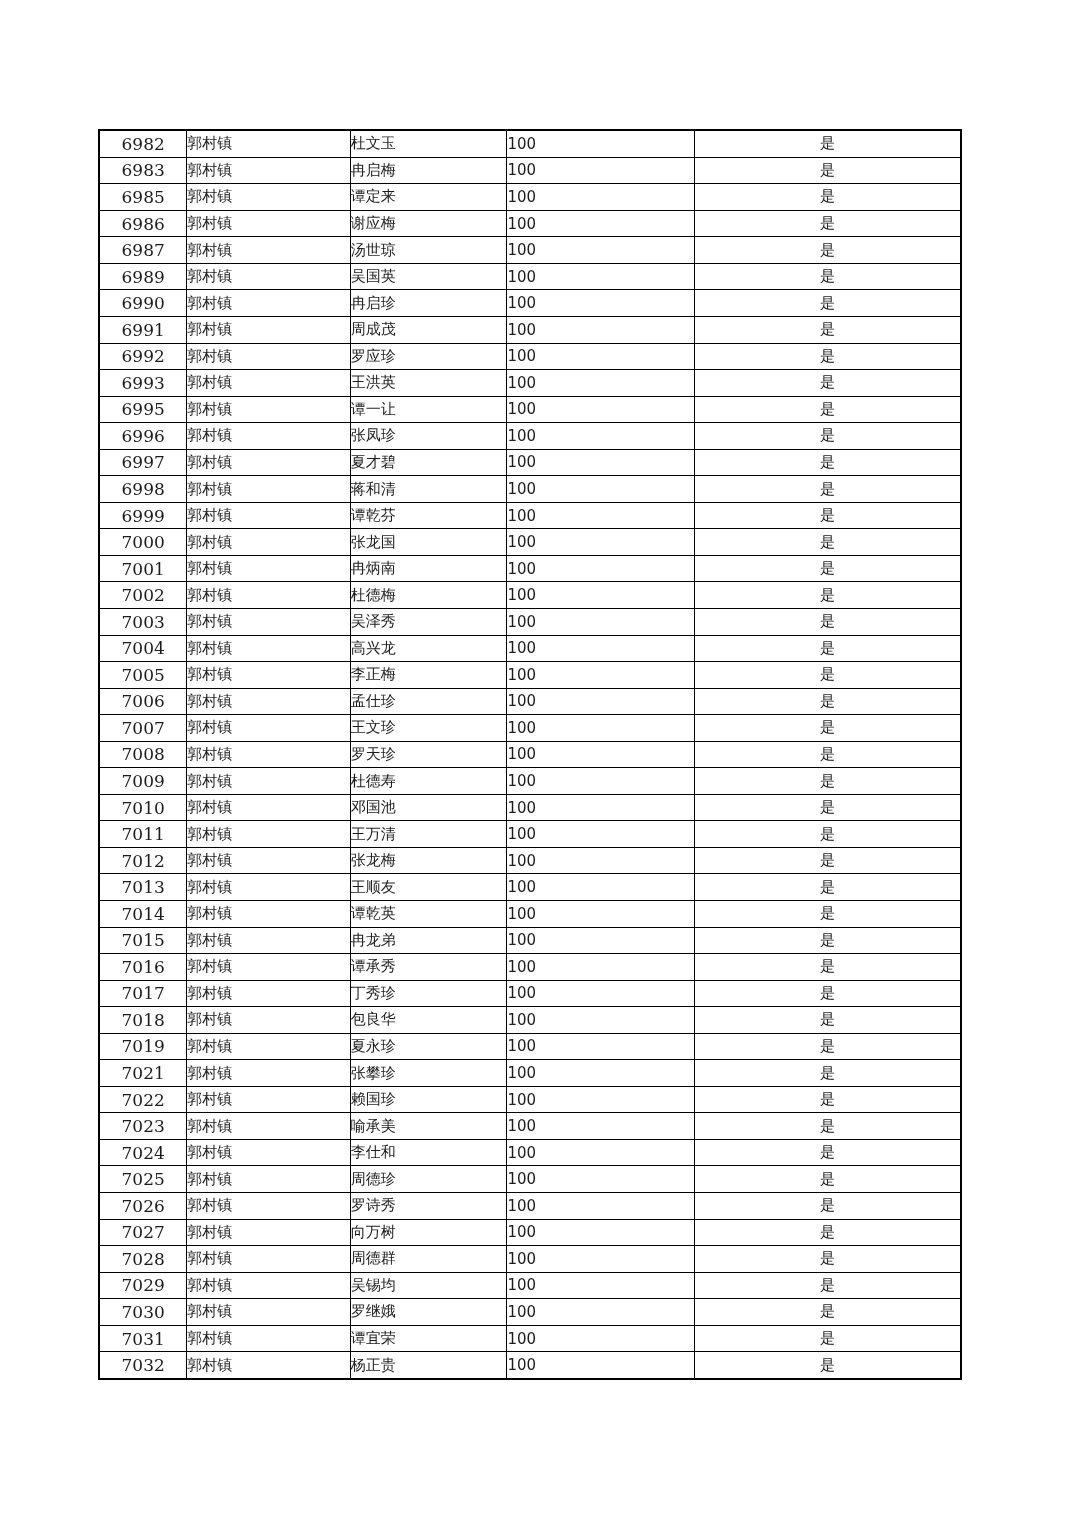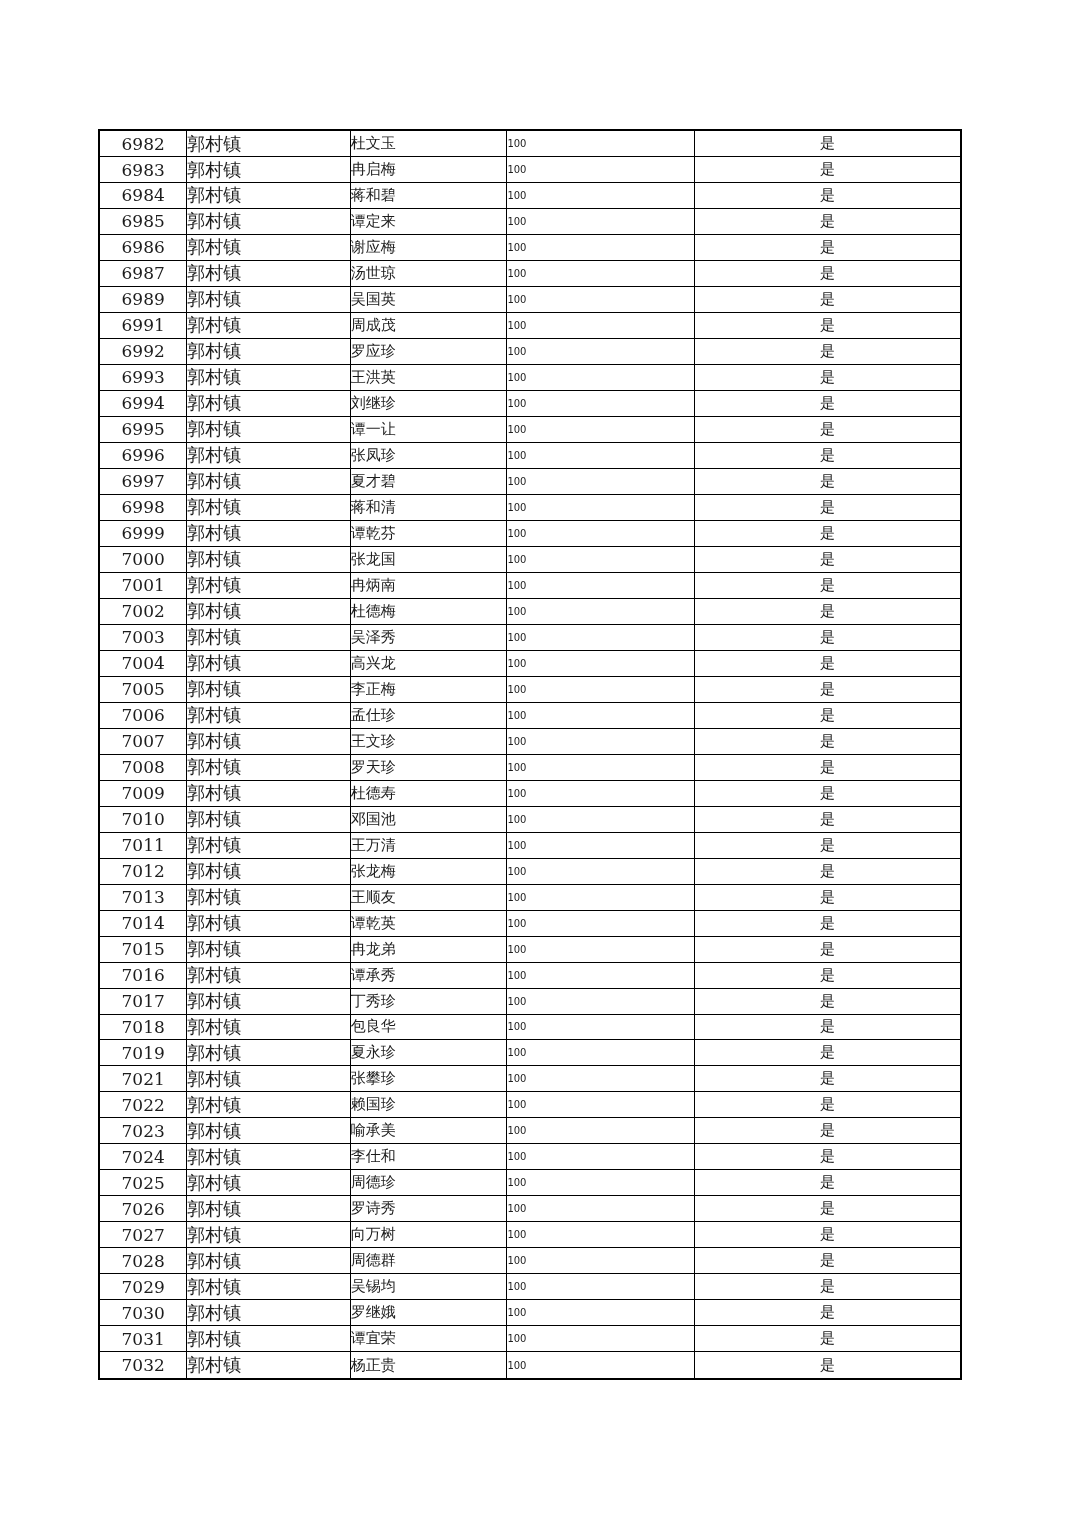--- a/index.html
+++ b/index.html
@@ -36,35 +36,35 @@
     width: 86px;
     text-align: center;
     font-family: "DejaVu Serif", "Liberation Serif", serif;
     font-size: 17px;
   }
   td.col-town {
     width: 162px;
     text-align: left;
     padding-left: 5px;
     font-family: "DejaVu Serif", "Liberation Serif", serif;
-    font-size: 18px;
+    font-size: 15px;
   }
   td.col-name {
     width: 155px;
     text-align: left;
     padding-left: 5px;
     font-family: Liberation Mono, monospace;
     font-size: 15px;
   }
   td.col-score {
     width: 186px;
     text-align: left;
     padding-left: 3px;
     font-family: "DejaVu Sans", "Liberation Sans", sans-serif;
-    font-size: 10px;
+    font-size: 15px;
   }
   td.col-flag {
     width: 264px;
     text-align: center;
     font-family: "DejaVu Serif", "Liberation Serif", serif;
     font-size: 15px;
   }
 </style>
 </head>
 <body>
@@ -80,27 +80,20 @@
     <td class="col-flag">是</td>
   </tr>
         <tr>
     <td class="col-id">6983</td>
     <td class="col-town">郭村镇</td>
     <td class="col-name">冉启梅</td>
     <td class="col-score">100</td>
     <td class="col-flag">是</td>
   </tr>
         <tr>
-    <td class="col-id">6984</td>
-    <td class="col-town">郭村镇</td>
-    <td class="col-name">蒋和碧</td>
-    <td class="col-score">100</td>
-    <td class="col-flag">是</td>
-  </tr>
-        <tr>
     <td class="col-id">6985</td>
     <td class="col-town">郭村镇</td>
     <td class="col-name">谭定来</td>
     <td class="col-score">100</td>
     <td class="col-flag">是</td>
   </tr>
         <tr>
     <td class="col-id">6986</td>
     <td class="col-town">郭村镇</td>
     <td class="col-name">谢应梅</td>
@@ -115,44 +108,44 @@
     <td class="col-flag">是</td>
   </tr>
         <tr>
     <td class="col-id">6989</td>
     <td class="col-town">郭村镇</td>
     <td class="col-name">吴国英</td>
     <td class="col-score">100</td>
     <td class="col-flag">是</td>
   </tr>
         <tr>
+    <td class="col-id">6990</td>
+    <td class="col-town">郭村镇</td>
+    <td class="col-name">冉启珍</td>
+    <td class="col-score">100</td>
+    <td class="col-flag">是</td>
+  </tr>
+        <tr>
     <td class="col-id">6991</td>
     <td class="col-town">郭村镇</td>
     <td class="col-name">周成茂</td>
     <td class="col-score">100</td>
     <td class="col-flag">是</td>
   </tr>
         <tr>
     <td class="col-id">6992</td>
     <td class="col-town">郭村镇</td>
     <td class="col-name">罗应珍</td>
     <td class="col-score">100</td>
     <td class="col-flag">是</td>
   </tr>
         <tr>
     <td class="col-id">6993</td>
     <td class="col-town">郭村镇</td>
     <td class="col-name">王洪英</td>
-    <td class="col-score">100</td>
-    <td class="col-flag">是</td>
-  </tr>
-        <tr>
-    <td class="col-id">6994</td>
-    <td class="col-town">郭村镇</td>
-    <td class="col-name">刘继珍</td>
     <td class="col-score">100</td>
     <td class="col-flag">是</td>
   </tr>
         <tr>
     <td class="col-id">6995</td>
     <td class="col-town">郭村镇</td>
     <td class="col-name">谭一让</td>
     <td class="col-score">100</td>
     <td class="col-flag">是</td>
   </tr>

